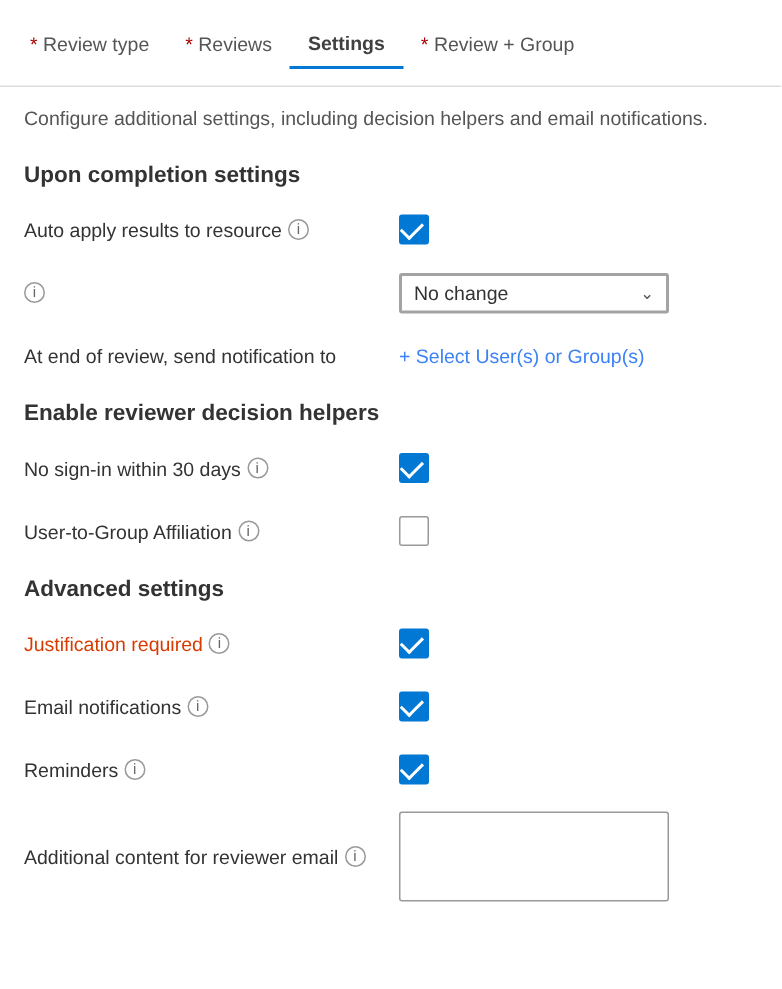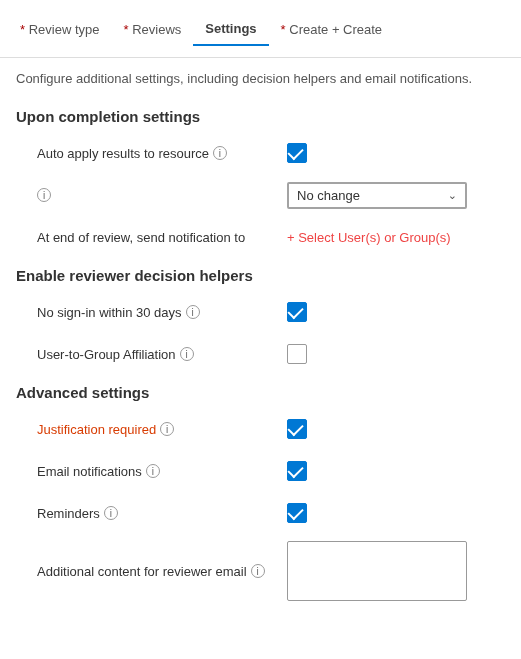--- a/index.html
+++ b/index.html
@@ -57,21 +57,20 @@
       margin-bottom: 14px;
       margin-top: 4px;
     }
 
     
     .setting-row {
       display: flex;
       align-items: center;
       margin-bottom: 14px;
       min-height: 28px;
-      margin-left: 21px;
     }
     .setting-label {
       display: flex;
       align-items: center;
       flex: 0 0 250px;
       font-size: 13px;
       color: #333;
       gap: 4px;
     }
     .setting-label.orange {
@@ -143,21 +142,21 @@
       background: #fff;
     }
     .dropdown-arrow {
       font-size: 11px;
       color: #555;
       margin-left: 8px;
     }
 
     
     .select-link {
-      color: #ef4444;
+      color: #3b82f6;
       font-size: 13px;
       cursor: pointer;
       text-decoration: none;
     }
 
     
     .reviewer-textarea {
       border: 1px solid #999;
       border-radius: 2px;
       width: 180px;
@@ -173,21 +172,21 @@
       margin-bottom: 16px;
     }
   </style>
 </head>
 <body>
 
 <div class="tab-bar">
   <div class="tab required">Review type</div>
   <div class="tab required">Reviews</div>
   <div class="tab active">Settings</div>
-  <div class="tab required">Create + Create</div>
+  <div class="tab required">Review + Group</div>
 </div>
 
 <div class="content">
 
   <p class="description">Configure additional settings, including decision helpers and email notifications.</p>
 
   <div class="section-heading">Upon completion settings</div>
 
   <div class="setting-row">
     <div class="setting-label">

